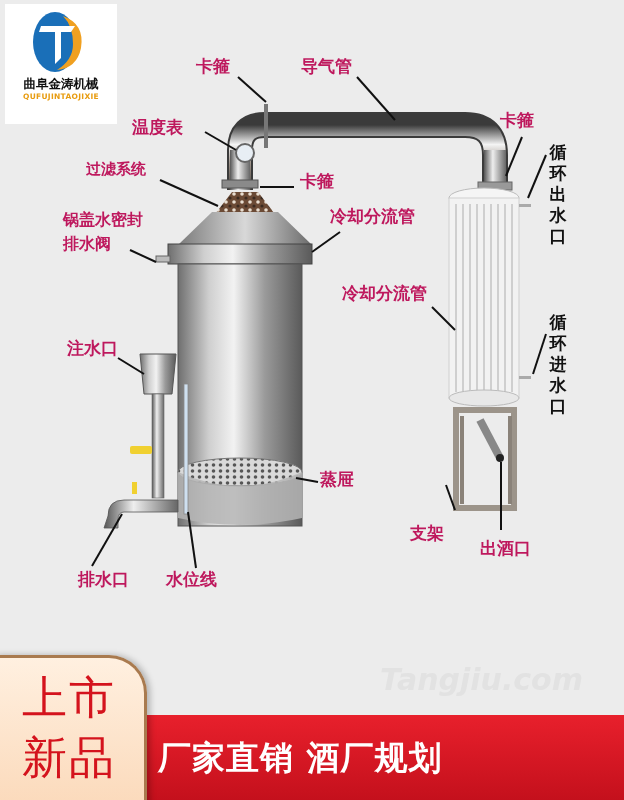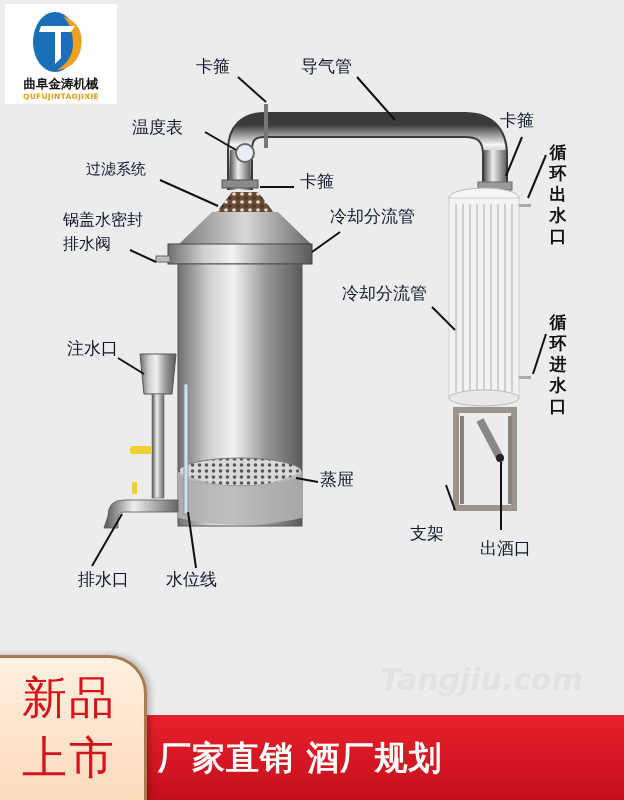--- a/index.html
+++ b/index.html
@@ -1,21 +1,21 @@
 <!DOCTYPE html>
 <html><head>
 <meta charset="utf-8">
 <style>
   html, body { margin: 0; padding: 0; }
   body { width: 624px; height: 800px; overflow: hidden; background: #ececec; font-family: "DejaVu Sans", sans-serif; position: relative; }
   .stage { position: absolute; left: 0; top: 0; width: 624px; height: 800px; background: #ececec; }
   svg.art { position: absolute; left: 0; top: 0; }
-  .lbl { position: absolute; color: #0f172a; font-weight: normal; font-size: 17px; line-height: 1; white-space: nowrap; letter-spacing: 0px; }
+  .lbl { position: absolute; color: #be185d; font-weight: bold; font-size: 17px; line-height: 1; white-space: nowrap; letter-spacing: 0px; }
   .vlbl { position: absolute; color: #111; font-weight: bold; font-size: 17px; line-height: 21px; width: 20px; text-align: center; }
-  .logo { position: absolute; left: 5px; top: 4px; width: 112px; height: 100px; background: #fff; }
+  .logo { position: absolute; left: 5px; top: 4px; width: 112px; height: 120px; background: #fff; }
   .logo .cn { position: absolute; left: 0; right: 0; top: 72px; text-align: center; font-weight: bold; font-size: 12.5px; color: #111; }
   .logo .en { position: absolute; left: 0; right: 0; top: 88px; text-align: center; font-weight: bold; font-size: 7.5px; color: #e89c10; letter-spacing: 0.3px; }
   .wm { position: absolute; left: 380px; top: 662px; color: #e2e2e2; font-style: italic; font-weight: bold; font-size: 30px; }
   .wm2 { position: absolute; left: 420px; top: 710px; color: rgba(255,255,255,0.75); font-size: 21px; font-family: "DejaVu Serif", serif; }
   .banner-red { position: absolute; left: 120px; top: 715px; width: 504px; height: 85px; background: linear-gradient(#e8202c, #c4101c); }
   .banner-text { position: absolute; left: 158px; top: 722px; color: #fff; font-weight: bold; font-size: 33px; line-height: 72px; letter-spacing: 1px; white-space: nowrap; }
   .badge { position: absolute; left: -6px; top: 655px; width: 150px; height: 160px; border-radius: 0 38px 0 0; background: linear-gradient(#fff0e0, #fbd8b8); border-top: 3px solid #a97a4e; border-right: 3px solid #a97a4e; box-shadow: 3px 0 6px rgba(0,0,0,0.25); }
   .badge-text { position: absolute; left: 22px; top: 668px; width: 100px; color: #d4131d; font-size: 45px; line-height: 60px; letter-spacing: 2px; }
 </style>
 </head>
@@ -182,17 +182,17 @@
     <div>口</div>
   </div>
 
   <div class="wm">Tangjiu.com</div>
 
   <div class="banner-red"></div>
   <div class="banner-text">厂家直销 酒厂规划</div>
 
   <div class="badge"></div>
   <div class="badge-text">
+    <div>上市</div>
     <div>新品</div>
-    <div>上市</div>
   </div>
 
 </div>
 
 </body></html>

